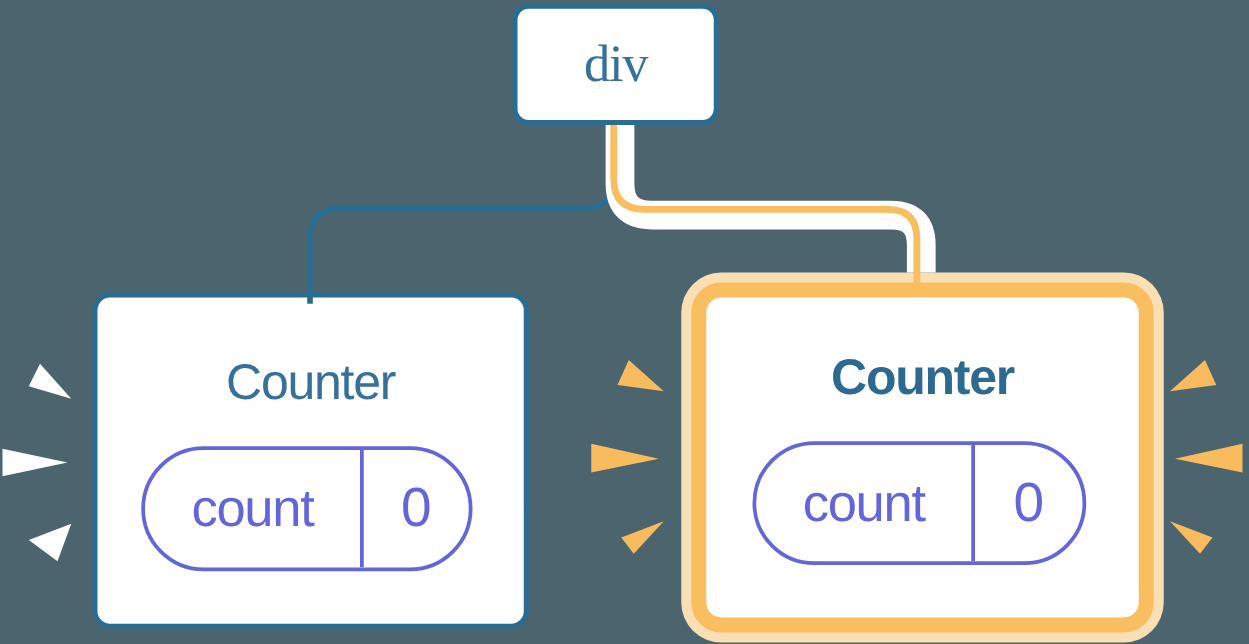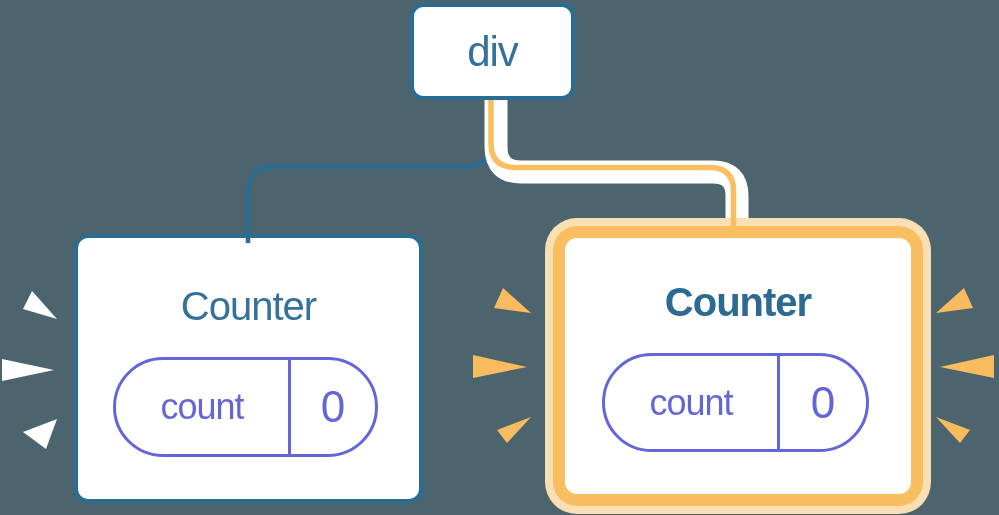--- a/index.html
+++ b/index.html
@@ -17,21 +17,21 @@
 
   .node{position:absolute;background:var(--card-bg);box-sizing:border-box;}
 
   
   .root-node{
     left:410px;top:3px;width:165px;height:97px;
     border:4px solid var(--node-blue);border-radius:13px;
     display:flex;align-items:center;justify-content:center;
     z-index:3;
   }
-  .root-label{font-size:42px;color:var(--text-blue);letter-spacing:-1px;}
+  .root-label{font-size:42px;color:var(--text-blue);letter-spacing:-1px;font-family:Liberation Serif, serif;}
 
   
   .card{z-index:1;}
   .card-left{
     left:74px;top:234px;width:349px;height:269px;
     border:4px solid var(--node-blue);border-radius:14px;
   }
   .card-right{
     left:553px;top:226px;width:370px;height:280px;
     border:12px solid var(--highlight-orange);border-radius:24px;
@@ -48,21 +48,21 @@
   
   .pill{
     position:absolute;display:flex;align-items:stretch;
     border:3px solid var(--state-purple);border-radius:60px;
     box-sizing:border-box;background:var(--card-bg);overflow:hidden;
   }
   .card-left .pill{left:35px;top:119px;width:265px;height:100px;}
   .card-right .pill{left:37px;top:115px;width:267px;height:99px;}
   .pill-key{
     flex:0 0 172px;display:flex;align-items:center;justify-content:center;
-    font-size:36px;color:var(--state-purple);letter-spacing:-1px;
+    font-size:42px;color:var(--state-purple);letter-spacing:-1px;
   }
   .pill-divider{flex:0 0 3px;background:var(--state-purple);}
   .pill-value{
     flex:1;display:flex;align-items:center;justify-content:center;
     font-size:44px;color:var(--state-purple);
   }
 
   
   .overlay{position:absolute;left:0;top:0;z-index:2;pointer-events:none;}
   .edge-blue{stroke:var(--node-blue);stroke-width:4.5;fill:none;}

